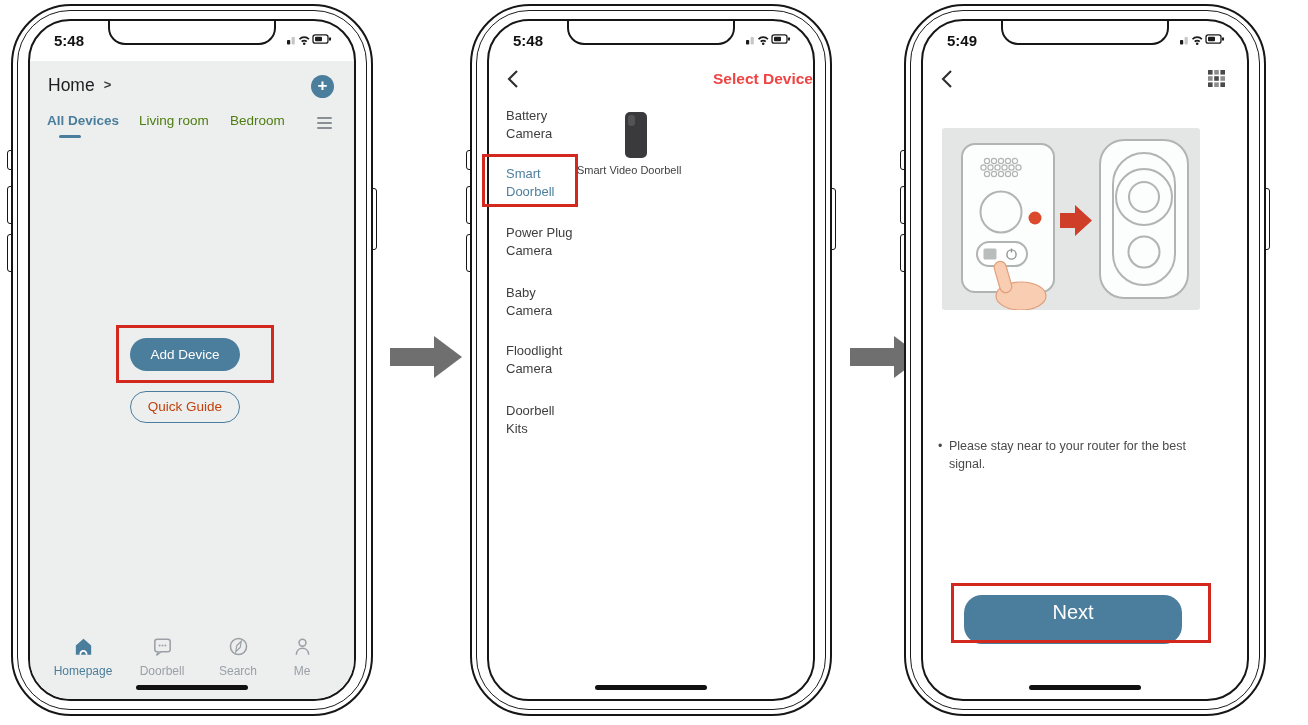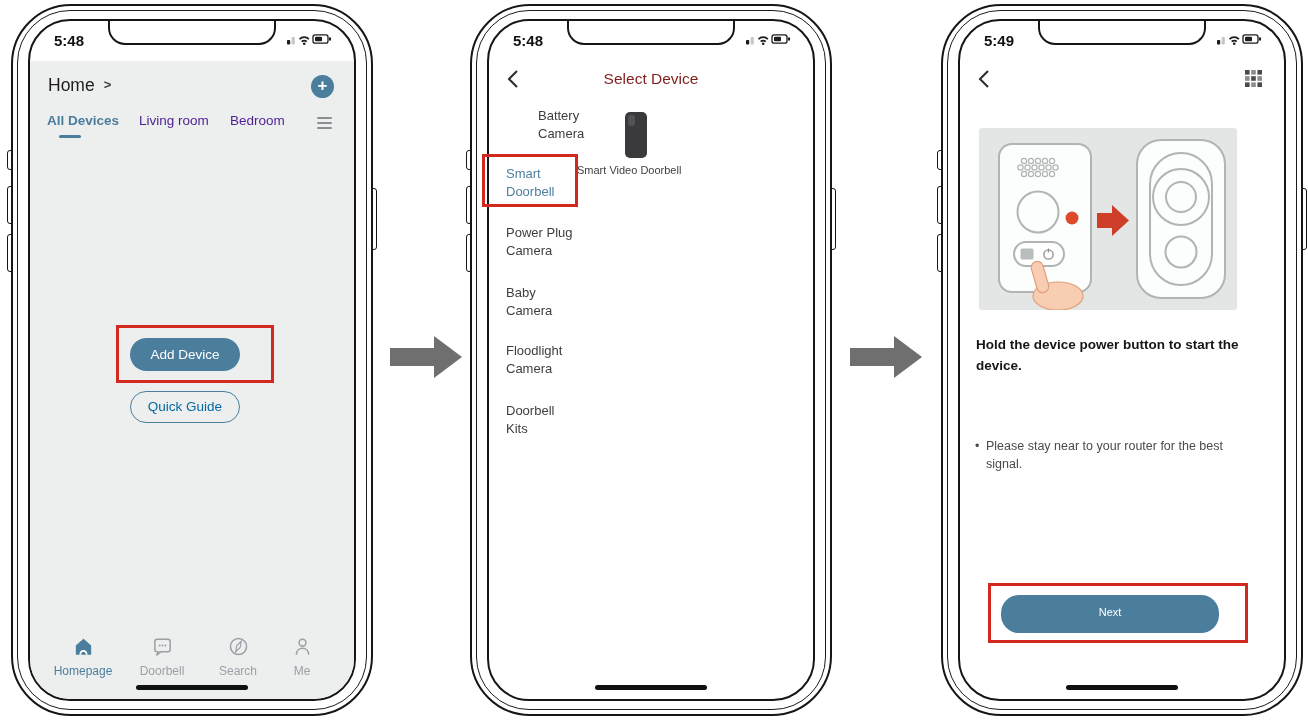--- a/index.html
+++ b/index.html
@@ -28,56 +28,56 @@
                     width:112px; height:4.5px; background:#111; border-radius:3px; z-index:8; }
 
   .redbox { position:absolute; border:3.5px solid #d3281d; z-index:20; }
 
   
   .p1-bg { position:absolute; left:0; right:0; top:40px; bottom:0; background:#edefee; }
   .p1-home-row { position:absolute; left:18px; top:54px; font-size:17.5px; color:#1d1d1f; }
   .p1-home-row .chev { font-size:13px; font-weight:bold; color:#3c3c3c; margin-left:9px; position:relative; top:-2px; }
   .p1-add-circle { position:absolute; right:20px; top:54px; width:23px; height:23px; border-radius:50%;
                    background:#4b7e9d; color:#fff; text-align:center; font-size:17px; line-height:22px; font-weight:bold; }
-  .p1-tab { position:absolute; top:92px; font-size:13.5px; color:#4c1d95; white-space:nowrap; }
+  .p1-tab { position:absolute; top:92px; font-size:13.5px; color:#4d7c0f; white-space:nowrap; }
   .p1-tab.active { color:#4b7e9d; font-weight:bold; }
   .tab-underline { position:absolute; left:29px; top:114px; width:22px; height:3.2px; background:#4b7e9d; border-radius:2px; }
   .hamburger { position:absolute; right:22px; top:96px; width:15px; }
   .hamburger div { height:2.2px; background:#8a8f93; margin-bottom:2.6px; border-radius:1px; }
   .btn-pill { position:absolute; border-radius:17px; text-align:center; font-size:13.5px; }
   .btn-add-device { left:100px; top:317px; width:110px; height:33px; background:#4b7e9d; color:#fff; line-height:33px; }
   .btn-quick-guide { left:100px; top:370px; width:110px; height:32px; border:1.6px solid #4b7e9d;
-                     color:#0369a1; line-height:29px; background:transparent; }
+                     color:#c2410c; line-height:29px; background:transparent; }
   .p1-nav-item { position:absolute; top:614px; width:64px; text-align:center; }
   .p1-nav-item .lbl { display:block; margin-top:2px; font-size:12px; color:#9aa0a6; }
   .p1-nav-item.active .lbl { color:#4b7e9d; }
 
   
   .back-btn { position:absolute; left:17px; top:47px; width:16px; height:22px; z-index:5; }
-  .screen-title { position:absolute; left:0; right:0; top:49px; text-align:center;
-                  font-size:15.5px; font-weight:normal; color:#7f1d1d; }
+  .screen-title { position:absolute; left:0; right:0; top:49px; text-align:right;
+                  font-size:15.5px; font-weight:bold; color:#ef4444; }
   .cat-item { position:absolute; left:17px; width:72px; font-size:13px; line-height:1.42; color:#3e3e3e; }
   .cat-item.selected { color:#4d7f9d; }
-  .c1{top:86px;margin-left:32px;} .c2{top:144px;} .c3{top:203px;} .c4{top:263px;} .c5{top:321px;} .c6{top:381px;}
+  .c1{top:86px;} .c2{top:144px;} .c3{top:203px;} .c4{top:263px;} .c5{top:321px;} .c6{top:381px;}
   .doorbell-img { position:absolute; left:136px; top:91px; width:22px; height:46px;
                   background:#3a3a3c; border-radius:5px; }
   .doorbell-img .shine { position:absolute; left:3px; top:3px; width:7px; height:11px;
                          background:#5c5c5e; border-radius:3px; opacity:.75; }
   .product-label { position:absolute; left:88px; top:143px; width:140px; font-size:11px; color:#3f3f3f; }
 
   
   .grid-btn { position:absolute; right:22px; top:49px; width:17px; height:17px; }
   .illus { position:absolute; left:19px; top:107px; width:258px; height:182px; }
   .p3-head { position:absolute; left:16px; top:314px; width:264px;
              font-size:13.5px; font-weight:bold; color:#161616; line-height:1.55; }
   .p3-bullet { position:absolute; left:26px; width:248px; font-size:12.5px; color:#4a4a4a; line-height:1.45; }
   .p3-bullet::before { content:"•"; position:absolute; left:-11px; color:#4a4a4a; }
   .b1 { top:369px; } .b2 { top:416px; }
-  .btn-next { left:41px; top:574px; width:218px; height:38px; background:#4b7e9d;
-              color:#fff; line-height:35px; font-size:11px; border-radius:18px; }
+  .btn-next { left:41px; top:574px; width:218px; height:49px; background:#4b7e9d;
+              color:#fff; line-height:35px; font-size:20px; border-radius:18px; }
 
   
   .flow-arrow { position:absolute; width:76px; height:42px; }
   .flow-arrow .shaft { position:absolute; left:2px; top:12px; width:44px; height:18px; background:#6f6f6f; }
   .flow-arrow .head { position:absolute; left:46px; top:0; width:0; height:0;
                       border-top:21px solid transparent; border-bottom:21px solid transparent;
                       border-left:28px solid #6f6f6f; }
   .a1 { left:388px; top:336px; } .a2 { left:848px; top:336px; }
 </style>
 </head>
@@ -222,21 +222,21 @@
       <div class="home-indicator"></div>
     </div>
     <div class="redbox" style="left:12px; top:150px; width:96px; height:53px;"></div>
   </div>
 
   <div class="flow-arrow a2">
     <div class="shaft"></div>
       <div class="head"></div>
   </div>
 
-  <div class="phone" style="left:941px;">
+  <div class="phone" style="left:904px;">
     <div class="side-btn sb-l sb-l1"></div>
     <div class="side-btn sb-l sb-l2"></div>
     <div class="side-btn sb-l sb-l3"></div>
     <div class="side-btn sb-r sb-r1"></div>
     <div class="f-outer"></div>
     <div class="f-inner"></div>
     <div class="screen">
       <div class="notch"></div>
       <div class="time">5:49</div>
       <div class="status-icons">
@@ -309,21 +309,20 @@
           <polygon points="118,85 133,85 133,77 150,92.5 133,108 133,100 118,100" fill="#cf3e29"></polygon>
 
           <rect x="158" y="12" width="88" height="158" rx="24" fill="#fcfdfd" stroke="#b0b5b3" stroke-width="2"></rect>
           <rect x="171" y="25" width="62" height="132" rx="31" fill="none" stroke="#b0b5b3" stroke-width="2"></rect>
           <circle cx="202" cy="69" r="28" fill="none" stroke="#b0b5b3" stroke-width="2"></circle>
           <circle cx="202" cy="69" r="15" fill="none" stroke="#b0b5b3" stroke-width="2"></circle>
           <circle cx="202" cy="124" r="15.5" fill="none" stroke="#b0b5b3" stroke-width="2"></circle>
         </svg>
       </div>
 
-      <div class="p3-head">Hold the device power button to start the device.</div>
       <div class="p3-bullet b2">Please stay near to your router for the best signal.</div>
 
       <div class="btn-pill btn-next">Next</div>
       <div class="home-indicator"></div>
     </div>
     <div class="redbox" style="left:47px; top:579px; width:260px; height:60px;"></div>
   </div>
 
 </div>
 

